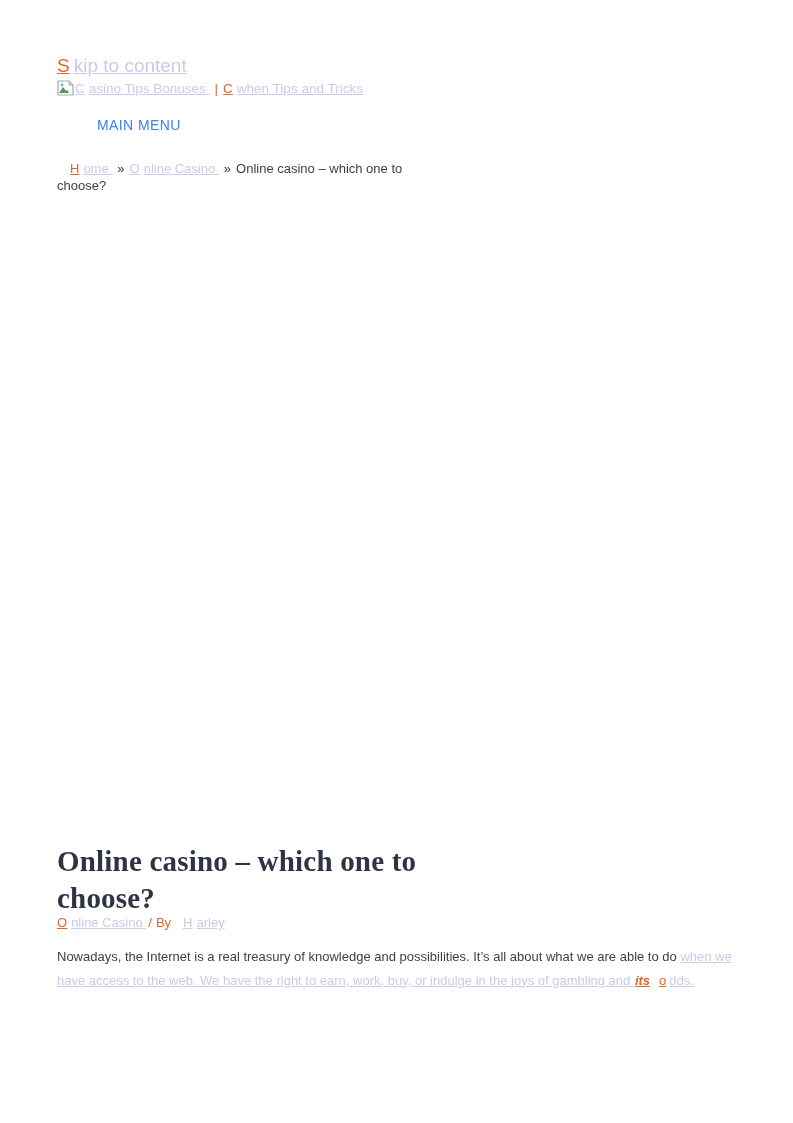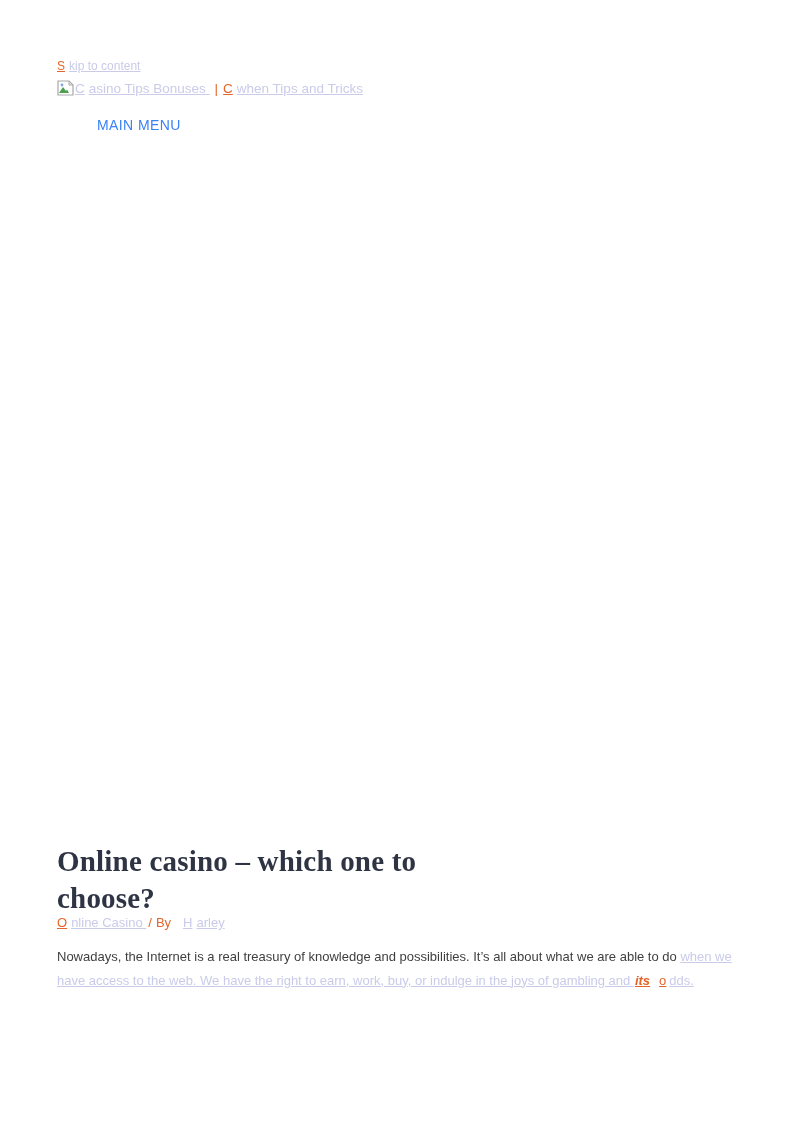--- a/index.html
+++ b/index.html
@@ -14,21 +14,21 @@
   a{text-decoration:none;color:inherit;cursor:pointer;}
   .lav{color:#c9cbe9;}
   .org{color:#e2662b;}
   .dark{color:#3f3f3f;}
   .u{text-decoration:underline;}
   .b{font-weight:bold;font-style:italic;}
   .letter{padding-right:4px;}
 
   .skip-link{
     position:absolute;left:57px;top:58px;
-    font-size:12px;line-height:16px;
+    font-size:19px;line-height:16px;
   }
   .logo-row{
     position:absolute;left:57px;top:80px;
     font-size:13.5px;line-height:17px;
     white-space:nowrap;
   }
   .logo-row .broken-img{
     display:inline-block;vertical-align:-3px;margin-right:1px;
   }
   .logo-divider{margin:0 5px;}
@@ -79,20 +79,23 @@
     <a href="#"><span class="broken-img"><svg width="17" height="16" viewBox="0 0 17 16">
             <path d="M1 1 h11 l4 4 v10 h-15 z" fill="#ffffff" stroke="#a9a9a9" stroke-width="1.2"></path>
             <path d="M12 1 l4 4 h-4 z" fill="#e8e8e8" stroke="#a9a9a9" stroke-width="1"></path>
             <path d="M2 13 L6 7 L9 11 L10 9.5 L12 13 Z" fill="#4f9e4f"></path>
             <circle cx="5" cy="5" r="1.4" fill="#7fa8d9"></circle>
           </svg></span><span class="lav u letter">C</span><span class="lav u">asino Tips Bonuses </span></a><span class="org u logo-divider">|</span><a href="#"><span class="org u letter">C</span><span class="lav u">when Tips and Tricks</span></a>
   </div>
 
   <button class="main-menu">MAIN MENU</button>
 
+  <nav class="breadcrumb">
+    <a href="#"><span class="org u letter">H</span><span class="lav u">ome </span></a><span class="sep">»</span><a href="#"><span class="lav u letter">O</span><span class="lav u">nline Casino </span></a><span class="sep">»</span><span class="dark">Online casino – which one to choose?</span>
+  </nav>
 
   <h1 class="article-title">Online casino – which one to choose?</h1>
 
   <div class="meta-row">
     <a href="#"><span class="org u letter">O</span><span class="lav u">nline Casino </span></a><span class="org meta-div">/</span><span class="org meta-by">By</span><a href="#"><span class="lav u letter">H</span><span class="lav u">arley</span></a>
   </div>
 
   <p class="article-para"><span class="dark">Nowadays, the Internet is a real treasury of knowledge and possibilities. It’s all about what we are able to do </span><a href="#"><span class="lav u">when we have access to the web. We have the right to earn, work, buy, or indulge in the joys of gambling and </span><span class="org u b its-frag">its</span><span class="org u o-frag">o</span><span class="lav u dds-frag">dds.</span></a></p>
 
 </div>

